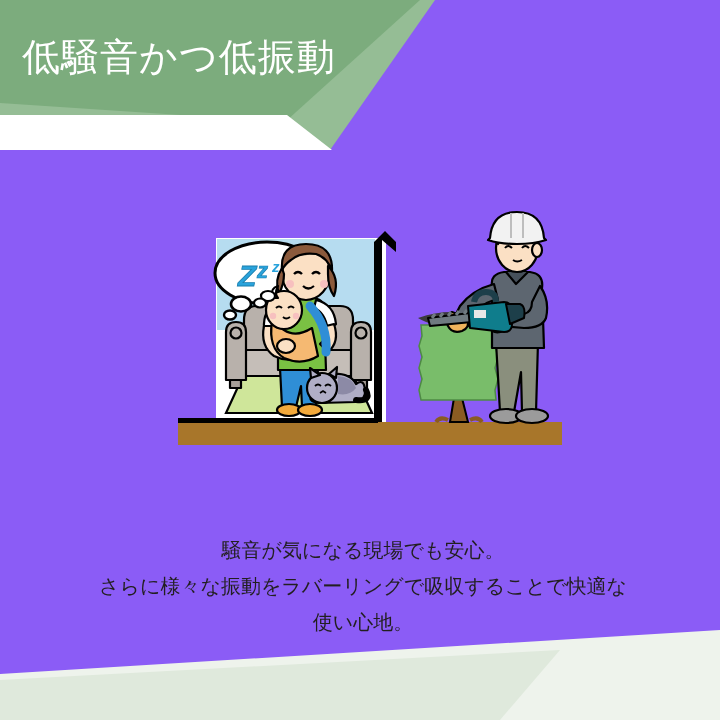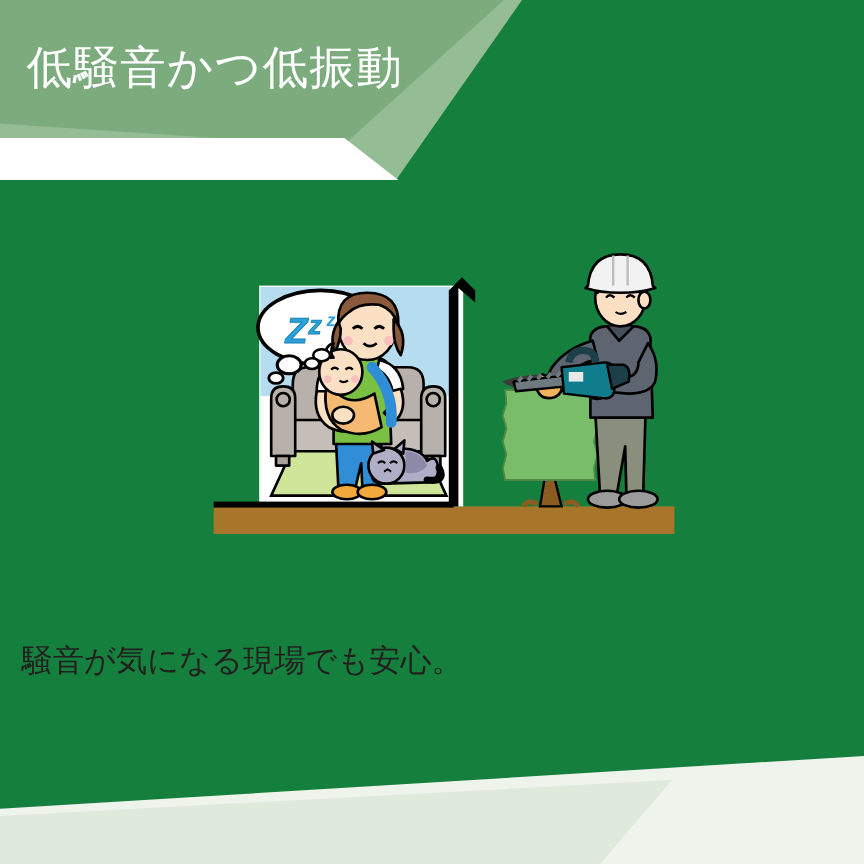--- a/index.html
+++ b/index.html
@@ -8,21 +8,21 @@
     padding: 0;
     background: #ffffff;
   }
   body {
     font-family: "Liberation Sans", "DejaVu Sans", sans-serif;
   }
   #page {
     position: relative;
     width: 720px;
     height: 720px;
-    background: #15803d;
+    background: #8b5cf6;
     overflow: hidden;
   }
 
   
   .banner {
     position: absolute;
     left: 0;
     top: 0;
     width: 720px;
     height: 150px;
@@ -70,25 +70,26 @@
   }
 
   
   .body-copy {
     position: absolute;
     left: 18px;
     top: 532px;
     width: 690px;
   }
   .body-line {
-    font-size: 26px;
+    font-size: 20px;
     line-height: 36px;
     color: #221f1f;
     white-space: nowrap;
     letter-spacing: 0px;
+    text-align: center;
   }
 </style>
 </head>
 <body>
 
 <div id="page">
 
   <svg class="banner" viewBox="0 0 720 150" width="720" height="150" preserveAspectRatio="none">
 
     <polygon points="0,0 435,0 330,150 0,150" fill="#95bd95"></polygon>
@@ -276,15 +277,17 @@
   </svg>
 
 
   <svg class="footer-wedge" viewBox="0 0 720 90" width="720" height="90" preserveAspectRatio="none">
     <polygon points="0,44 720,0 720,90 0,90" fill="#eef3ec"></polygon>
     <polygon points="0,50 560,20 500,90 0,90" fill="#dfe9dc"></polygon>
   </svg>
 
   <div class="body-copy">
     <div class="body-line">騒音が気になる現場でも安心。</div>
+    <div class="body-line">さらに様々な振動をラバーリングで吸収することで快適な</div>
+    <div class="body-line">使い心地。</div>
   </div>
 
 </div>
 
 </body></html>

